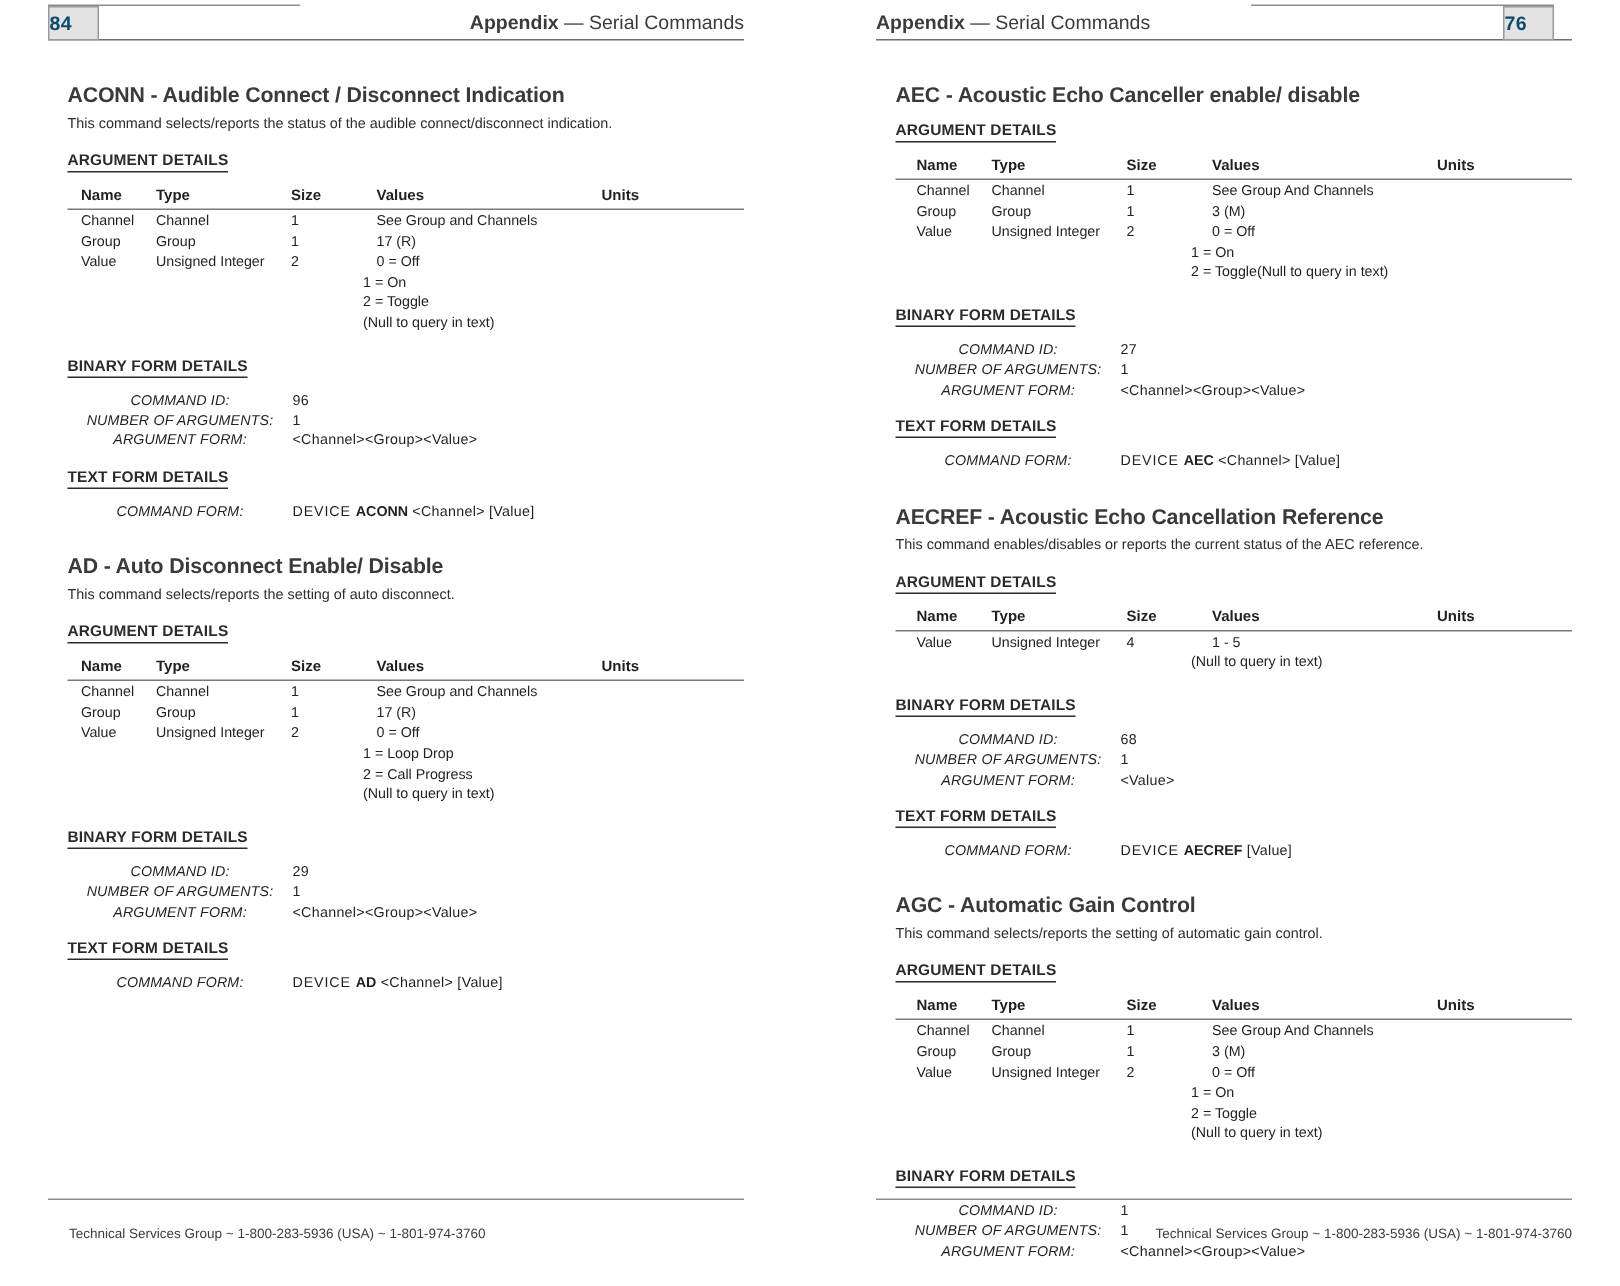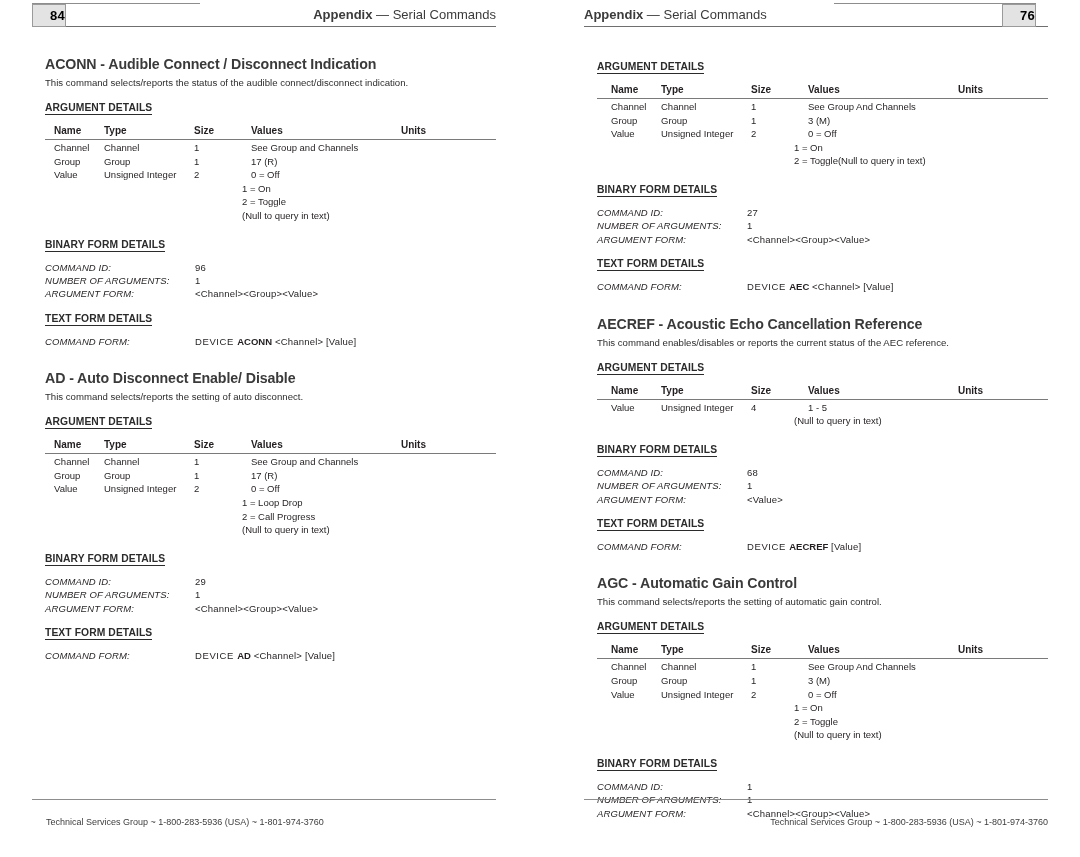--- a/index.html
+++ b/index.html
@@ -48,22 +48,22 @@
   }
   .pagenum {
     position: absolute;
     top: 4px;
     width: 32px;
     height: 21px;
     background: #e3e3e3;
     border: 1px solid #9a9a9a;
     font-size: 13px;
     font-weight: bold;
-    color: #000000;
-    text-align: right;
+    color: #0c4a6e;
+    text-align: left;
     line-height: 21px;
     letter-spacing: 0.3px;
   }
   .runlabel {
     position: absolute;
     top: 7px;
     font-size: 13px;
     color: #3b3b3b;
     white-space: nowrap;
   }
@@ -147,20 +147,21 @@
   }
   .form-row {
     display: flex;
     line-height: 13.4px;
   }
   .form-label {
     width: 150px;
     flex: none;
     font-style: italic;
     letter-spacing: 0.1px;
+    text-align: center;
   }
   .form-val { white-space: nowrap; }
   .form-val .mono { letter-spacing: 0.2px; }
   .form-val .dev { letter-spacing: 0.6px; }
   .form-val b { font-weight: bold; }
 
   .gap-s  { height: 7px; }
   .gap-m  { height: 11px; }
   .gap-xl { height: 22px; }
 
@@ -339,20 +340,21 @@
       <div class="footer">Technical Services Group ~ 1-800-283-5936 (USA) ~ 1-801-974-3760</div>
     </div>
   <div class="page page-right">
       <div class="runhead">
         <div class="rule-top"></div>
         <div class="rule-bottom"></div>
         <div class="pagenum">76</div>
         <div class="runlabel"><b>Appendix</b><span> — </span><span>Serial Commands</span></div>
       </div>
       <div class="content">
+        <h2 class="cmd-title">AEC - Acoustic Echo Canceller enable/ disable</h2>
         <div class="sec-head-wrap"><span class="sec-head">ARGUMENT DETAILS</span></div>
         <div class="arg-table">
           <div class="arg-row arg-head">
             <div class="c-name">Name</div>
             <div class="c-type">Type</div>
             <div class="c-size">Size</div>
             <div class="c-values">Values</div>
             <div class="c-units">Units</div>
           </div>
           <div class="arg-row">

